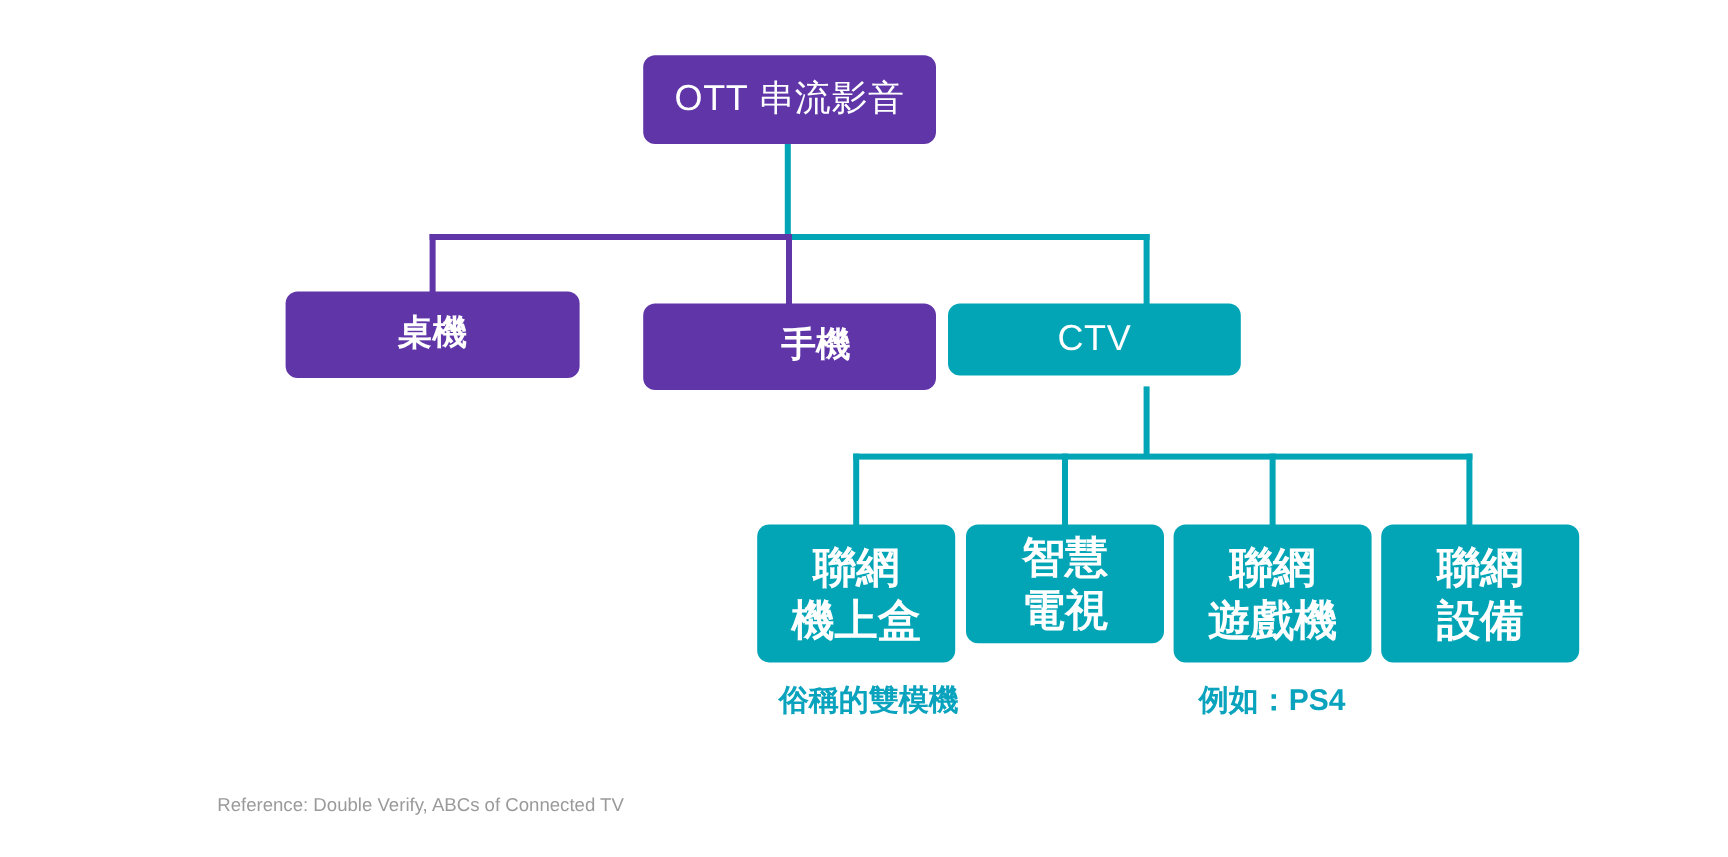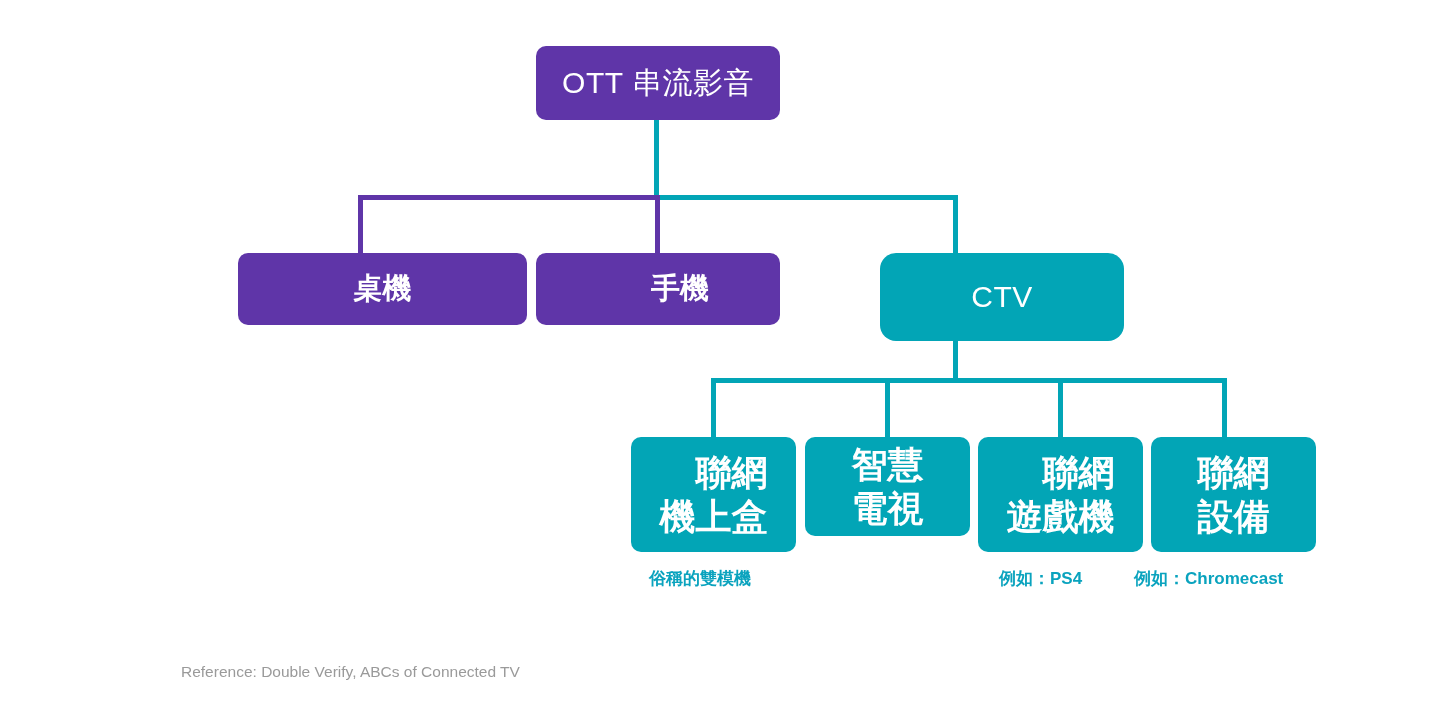--- a/index.html
+++ b/index.html
@@ -21,21 +21,21 @@
   }
 
   
   .node {
     position: absolute;
     box-sizing: border-box;
     border-radius: 10px;
     display: flex;
     align-items: center;
     justify-content: center;
-    text-align: right;
+    text-align: center;
     color: #ffffff;
     line-height: 1.22;
     z-index: 3;
     user-select: none;
   }
   .node-root {
     background: #5F35A8;
     font-size: 30px;
     letter-spacing: 0.5px;
   }
@@ -64,21 +64,21 @@
     position: absolute;
     z-index: 1;
   }
   .conn-teal  { background: #02A5B6; }
   .conn-purple{ background: #5F35A8; }
 
   
   .caption {
     position: absolute;
     color: #0AA3BE;
-    font-size: 17px;
+    font-size: 25px;
     font-weight: bold;
     white-space: nowrap;
     z-index: 3;
   }
 
   
   .reference {
     position: absolute;
     left: 181px;
     top: 663px;
@@ -110,29 +110,29 @@
   <div class="conn conn-teal" style="left:711px; top:378px; width:516px; height:5px;"></div>
   <div class="conn conn-teal" style="left:711px; top:378px; width:5px; height:61px;"></div>
   <div class="conn conn-teal" style="left:885px; top:378px; width:5px; height:61px;"></div>
   <div class="conn conn-teal" style="left:1058px; top:378px; width:5px; height:61px;"></div>
   <div class="conn conn-teal" style="left:1222px; top:378px; width:5px; height:61px;"></div>
 
   <div class="node node-root" style="left:536px; top:46px; width:244px; height:74px;">
     <span class="node-label">OTT 串流影音</span>
   </div>
 
-  <div class="node node-purple" style="left:238px; top:253px; width:289px; height:72px;">
+  <div class="node node-purple" style="left:238px; top:243px; width:245px; height:72px;">
     <span class="node-label">桌機</span>
   </div>
 
   <div class="node node-purple" style="left:536px; top:253px; width:244px; height:72px;padding-left:44px;">
     <span class="node-label">手機</span>
   </div>
 
-  <div class="node node-teal" style="left:880px; top:253px; width:244px; height:88px;border-radius:16px;">
+  <div class="node node-teal" style="left:790px; top:253px; width:244px; height:60px;">
     <span class="node-label">CTV</span>
   </div>
 
   <div class="node node-leaf" style="left:631px; top:437px; width:165px; height:115px;">
     <span class="node-label">聯網
 機上盒</span>
   </div>
 
   <div class="node node-leaf" style="left:805px; top:437px; width:165px; height:99px;">
     <span class="node-label">智慧
@@ -146,17 +146,16 @@
 
   <div class="node node-leaf" style="left:1151px; top:437px; width:165px; height:115px;">
     <span class="node-label">聯網
 設備</span>
   </div>
 
   <div class="caption" style="left:649px; top:567px;">俗稱的雙模機</div>
 
   <div class="caption" style="left:999px; top:567px;">例如：PS4</div>
 
-  <div class="caption" style="left:1134px; top:567px;">例如：Chromecast</div>
 
   <div class="reference">Reference: Double Verify, ABCs of Connected TV</div>
 
 </div>
 
 </body></html>

